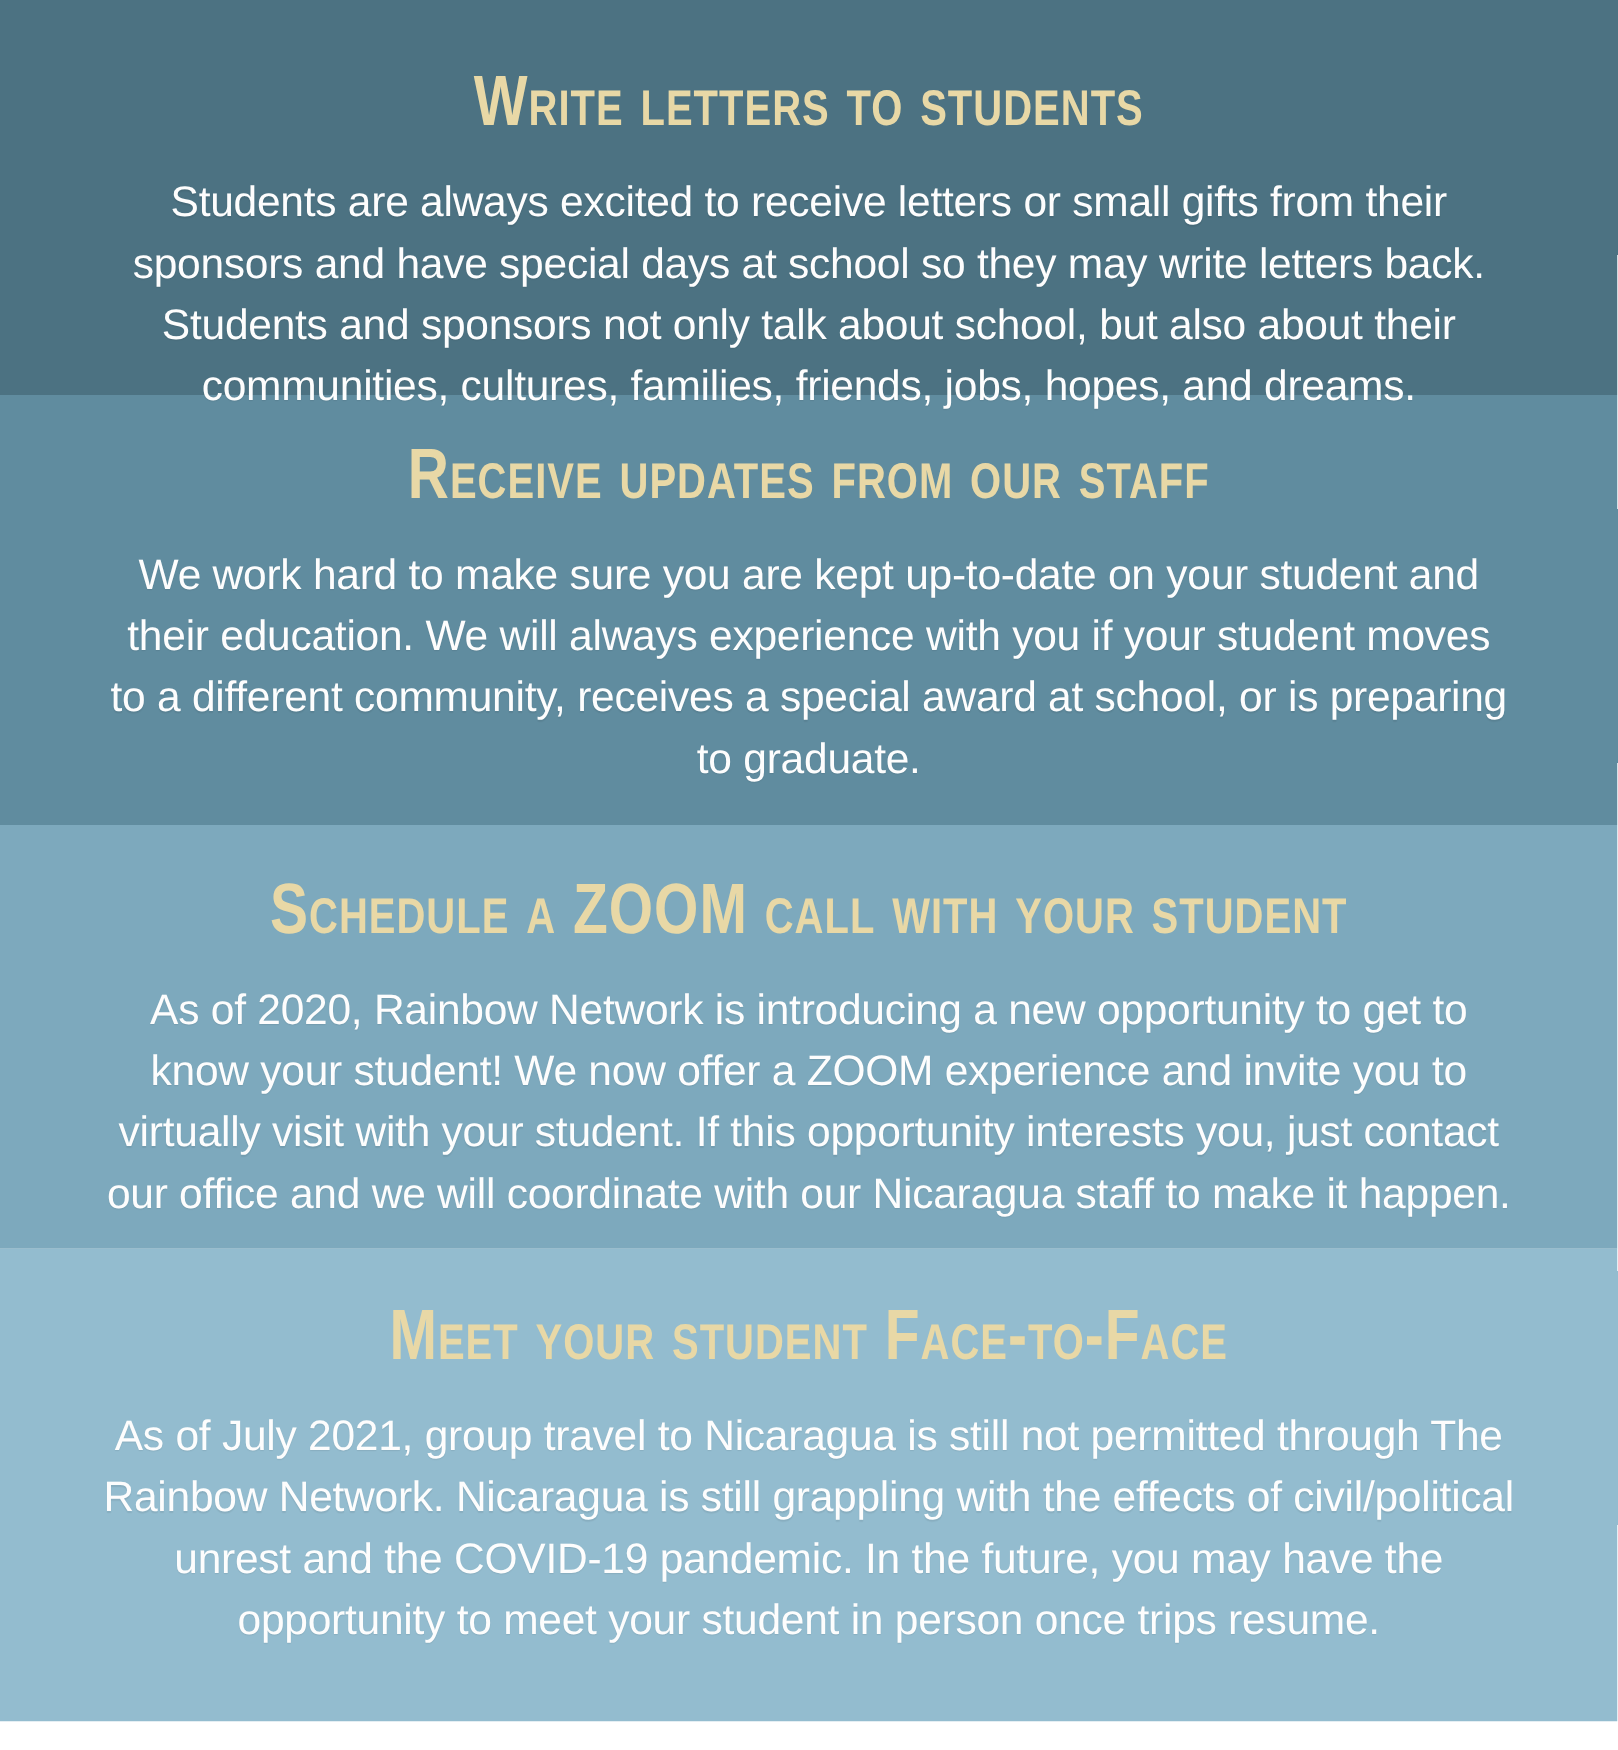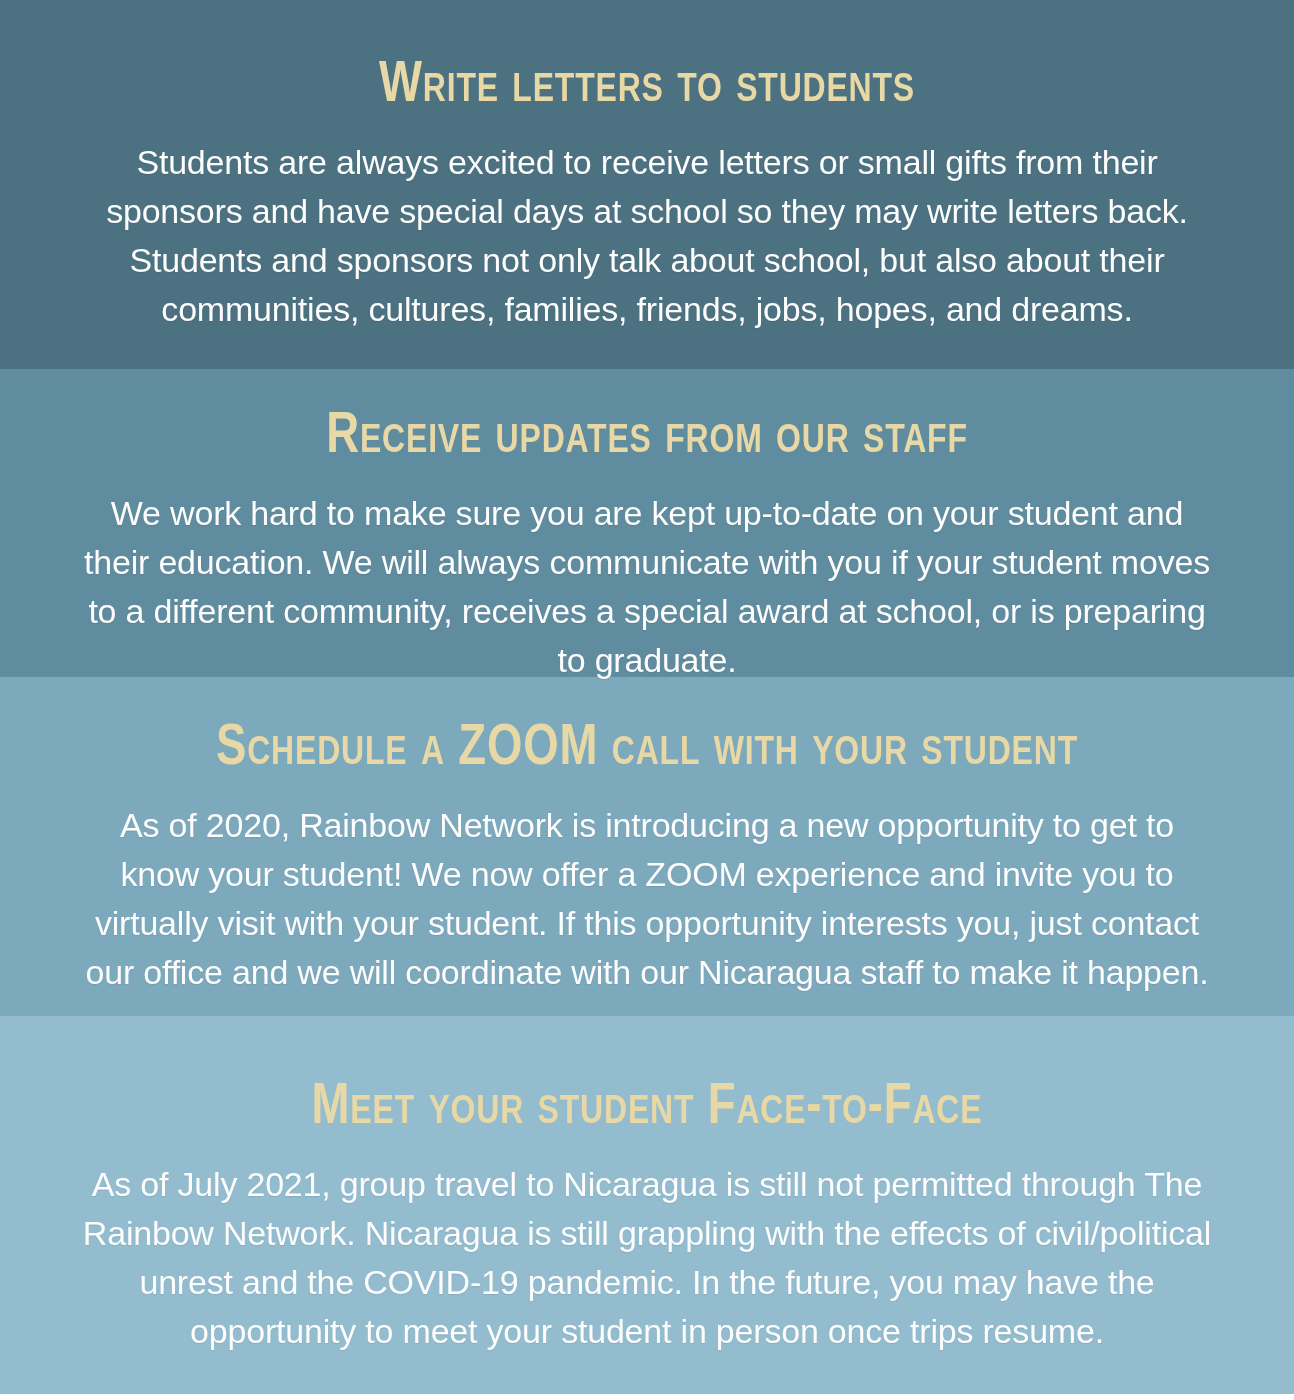--- a/index.html
+++ b/index.html
@@ -11,24 +11,24 @@
   body{
     width:1294px;
     height:1400px;
     font-family:"Liberation Sans", sans-serif;
     overflow:hidden;
   }
   .band{
     width:1294px;
     text-align:center;
   }
-  .band-1{height:369px;padding-top:50px;}
-  .band-2{height:308px;padding-top:32px;}
+  .band-1{height:316px;padding-top:50px;}
+  .band-2{height:344px;padding-top:32px;}
   .band-3{height:339px;padding-top:36px;}
-  .band-4{height:378px;padding-top:56px;}
+  .band-4{height:378px;padding-top:38px;}
   .band h2{
     margin:0;
     line-height:62px;
     font-size:57px;
     font-weight:700;
     font-variant:small-caps;
     letter-spacing:1px;
     color:var(--heading-color);
     transform:scaleX(0.80);
     transform-origin:center center;
@@ -53,21 +53,21 @@
   <h2>Write letters to students</h2>
   <p>Students are always excited to receive letters or small gifts from their
 sponsors and have special days at school so they may write letters back.
 Students and sponsors not only talk about school, but also about their
 communities, cultures, families, friends, jobs, hopes, and dreams.</p>
 </section>
 
 <section class="band band-2" style="background-color: rgb(96, 140, 159);">
   <h2>Receive updates from our staff</h2>
   <p>We work hard to make sure you are kept up-to-date on your student and
-their education. We will always communicate with you if your student moves
+their education. We will always experience with you if your student moves
 to a different community, receives a special award at school, or is preparing
 to graduate.</p>
 </section>
 
 <section class="band band-3" style="background-color: rgb(125, 169, 189);">
   <h2>Schedule a ZOOM call with your student</h2>
   <p>As of 2020, Rainbow Network is introducing a new opportunity to get to
 know your student! We now offer a ZOOM experience and invite you to
 virtually visit with your student. If this opportunity interests you, just contact
 our office and we will coordinate with our Nicaragua staff to make it happen.</p>

